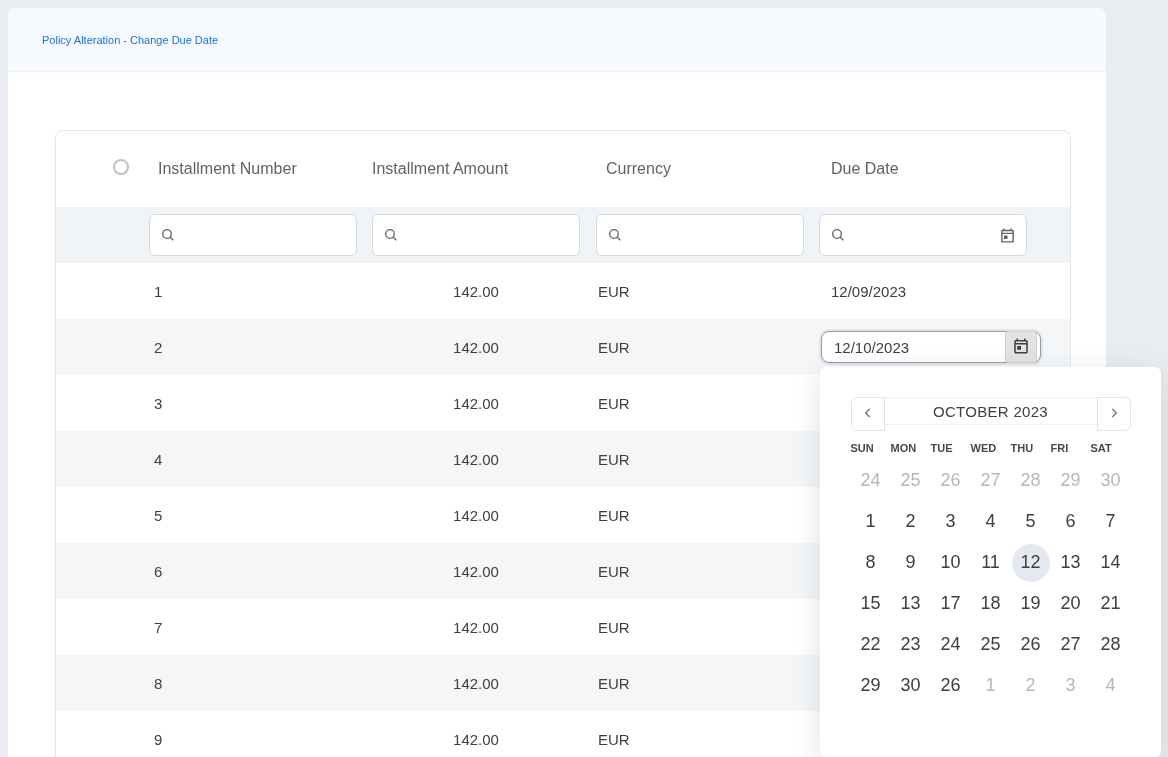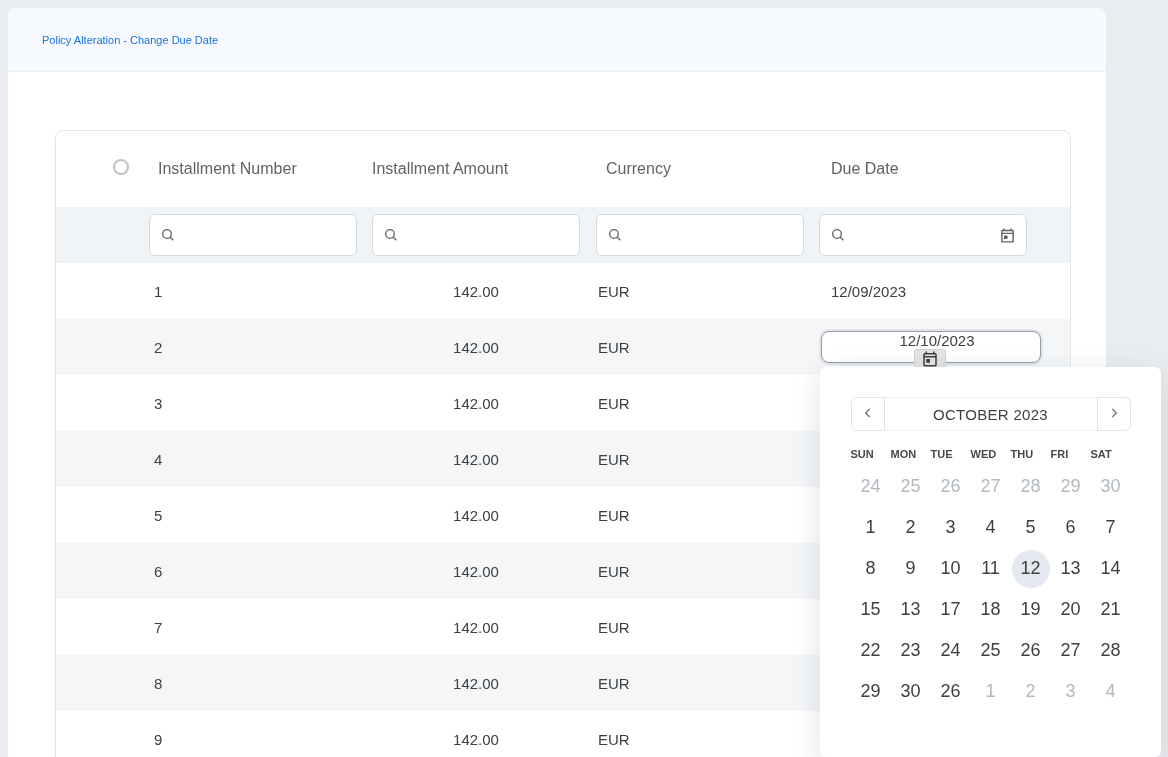--- a/index.html
+++ b/index.html
@@ -78,41 +78,41 @@
   .cell.due-text { padding-left: 12px; }
 
   
   .date-editor {
     margin-left: 2px;
     width: 220px; height: 32px;
     background: #fff;
     border: 1px solid #979da4;
     box-shadow: 0 0 0 2px #e1e5e9;
     border-radius: 8px;
-    display: flex; align-items: center; flex-direction: column;
+    display: flex; align-items: center;
   }
   .date-editor-value { flex: 1; padding-left: 12px; font-size: 15px; color: #3c4043; }
   .date-editor-btn {
     width: 32px; height: 32px; margin-right: 3px;
     background: #e3e3e3; border: 1px solid #d2d2d2; border-radius: 3px;
     display: flex; align-items: center; justify-content: center;
     cursor: pointer; padding: 0;
   }
 
   
   .calendar-popup {
     position: absolute; left: 820px; top: 367px;
     width: 341px; height: 390px;
     background: #fff;
     border-radius: 6px;
     box-shadow: 0 8px 28px rgba(30, 40, 54, 0.14);
     padding-top: 30px;
     z-index: 10;
   }
-  .cal-header { width: 280px; height: 34px; margin: 0 auto; display: flex; }
+  .cal-header { width: 280px; height: 28px; margin: 0 auto; display: flex; }
   .cal-nav {
     width: 34px; height: 34px; background: #fff;
     border: 1px solid #e0e3e7;
     display: flex; align-items: center; justify-content: center;
     cursor: pointer; padding: 0;
   }
   .cal-nav.prev { border-radius: 6px 0 0 6px; }
   .cal-nav.next { border-radius: 0 6px 6px 0; }
   .cal-title {
     flex: 1; display: flex; align-items: center; justify-content: center;

